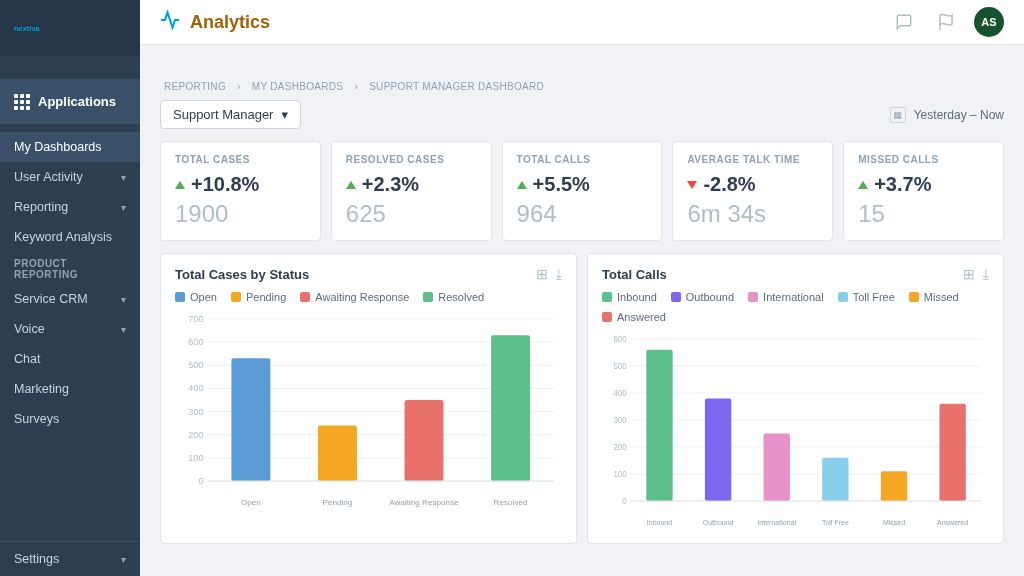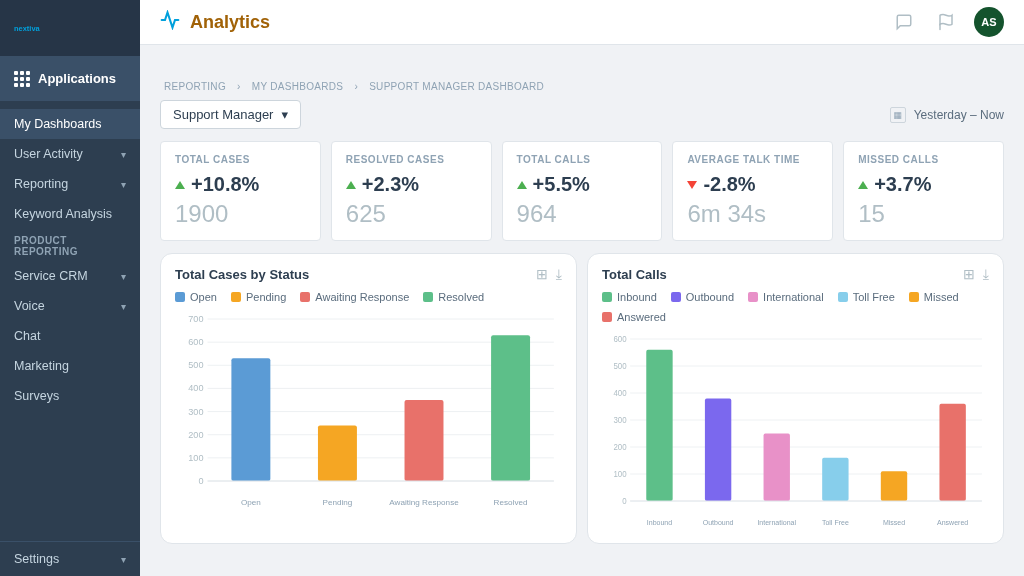--- a/index.html
+++ b/index.html
@@ -30,20 +30,21 @@
     .sidebar-apps {
       padding: 10px 14px;
       display: flex;
       align-items: center;
       gap: 8px;
       background: #3a5068;
       color: #fff;
       font-size: 13px;
       font-weight: 600;
       height: 45px;
+      margin-top: 23px;
     }
     .grid-icon {
       display: grid;
       grid-template-columns: 1fr 1fr 1fr;
       gap: 2px;
       width: 16px;
     }
     .grid-dot {
       width: 4px;
       height: 4px;
@@ -249,21 +250,21 @@
     }
 
     
     .charts-row {
       display: flex;
       gap: 10px;
     }
     .chart-card {
       flex: 1;
       background: #fff;
-      border-radius: 12px;
+      border-radius: 4px;
       border: 1px solid #e0e5ea;
       padding: 12px 14px;
     }
     .chart-header {
       display: flex;
       align-items: center;
       justify-content: space-between;
       margin-bottom: 8px;
     }
     .chart-title {

